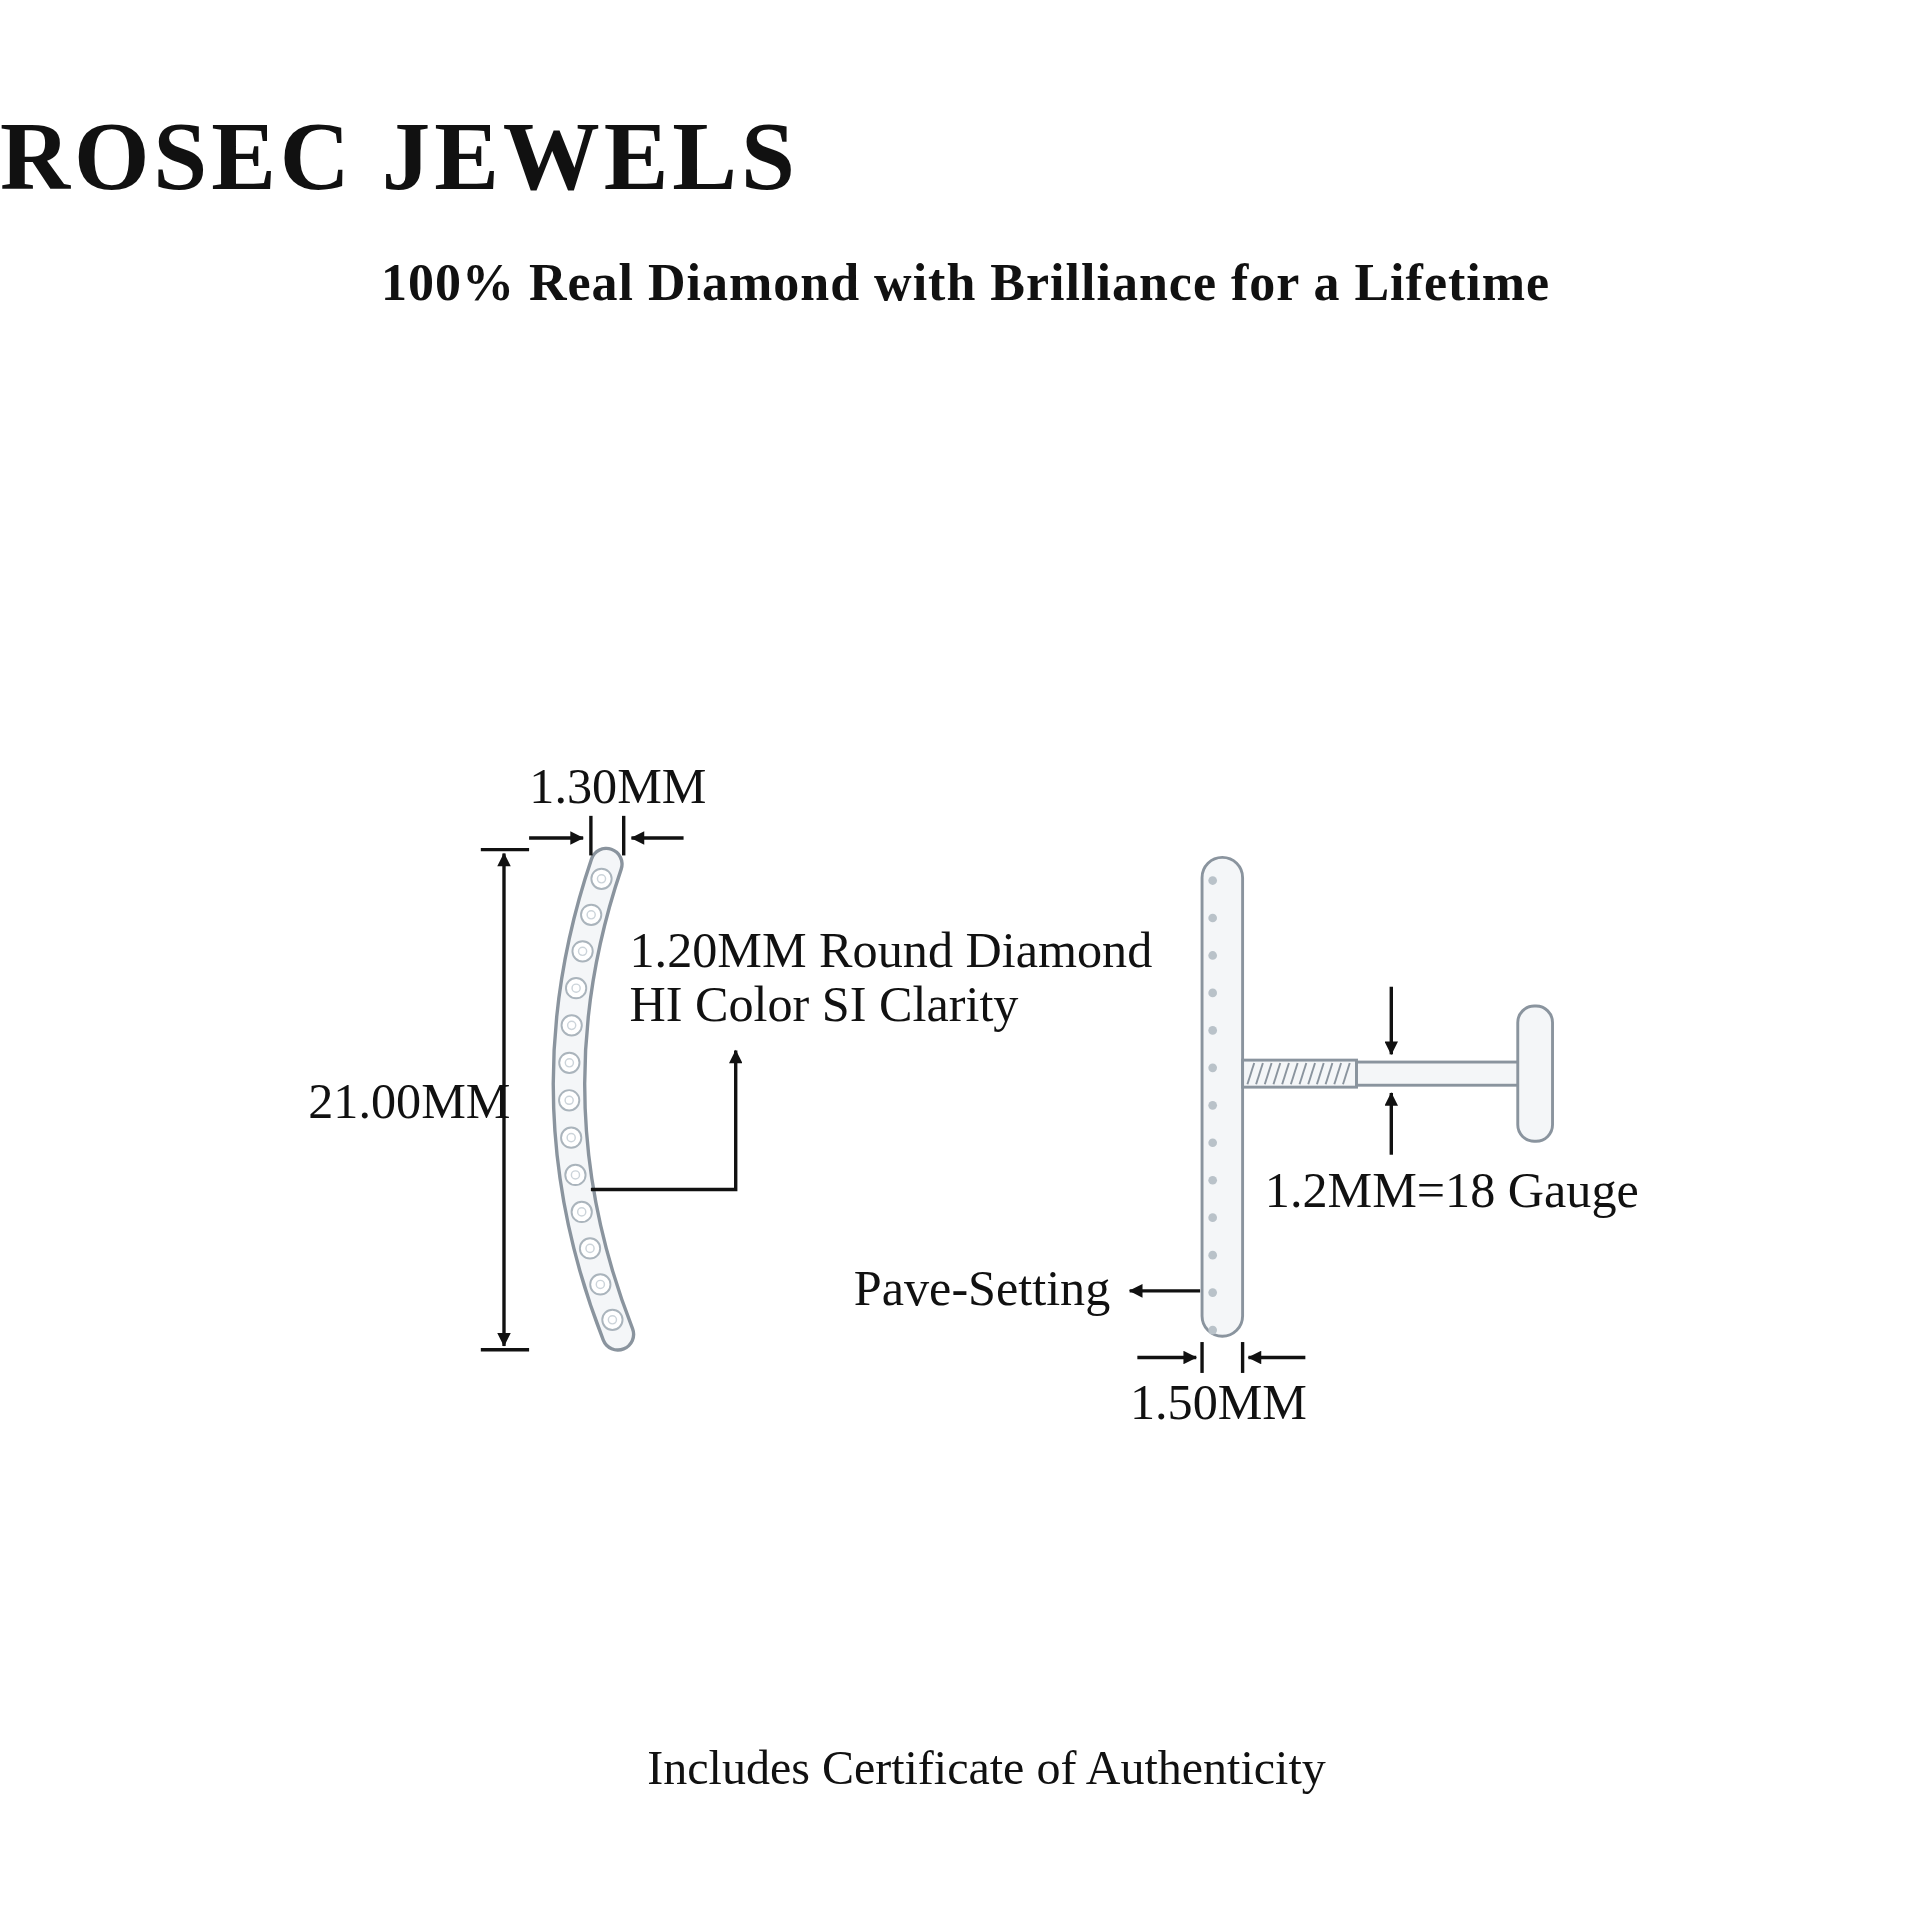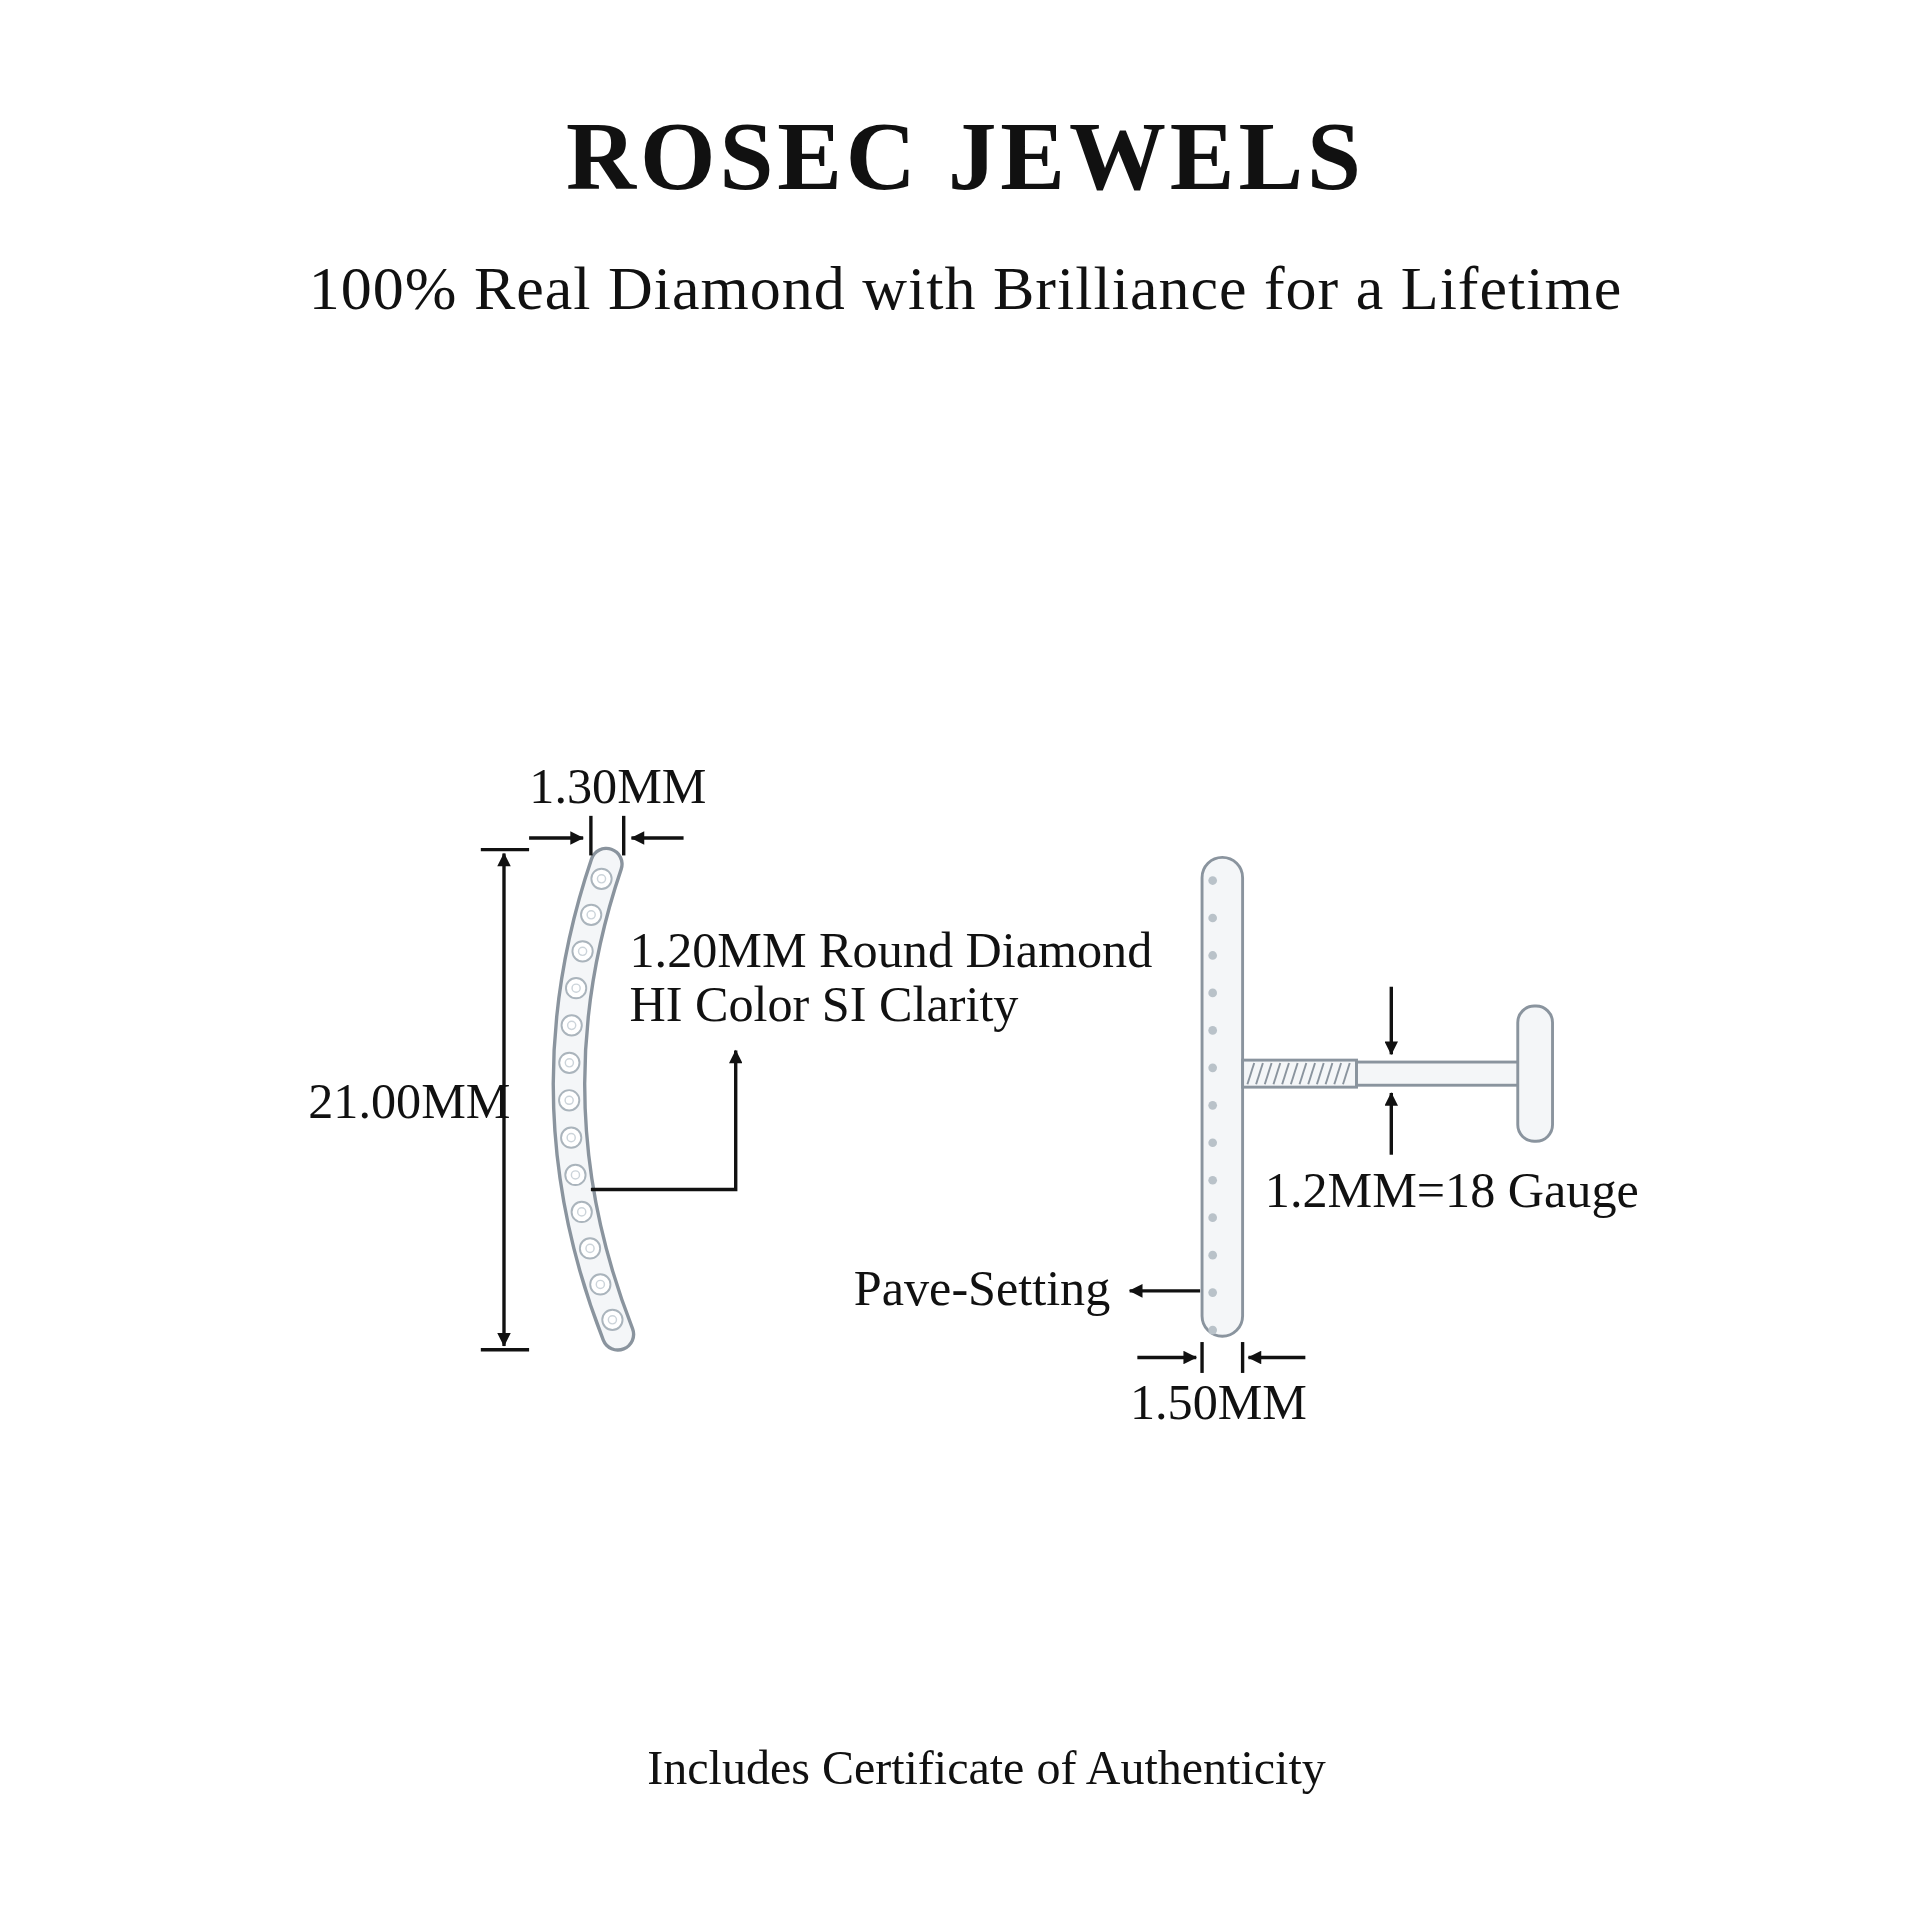--- a/index.html
+++ b/index.html
@@ -7,26 +7,26 @@
     --metal:#8a949e;
     --metal-fill:#f4f6f8;
     --diamond-outline:#aab4bc;
   }
   html,body{margin:0;padding:0;}
   body{
     width:1931px;height:1931px;background:#ffffff;position:relative;
     font-family:"Liberation Serif", serif;color:var(--ink);overflow:hidden;
   }
   .title{
-    position:absolute;top:108px;left:0;width:100%;text-align:center;
+    position:absolute;top:108px;left:0;width:100%;
     font-size:97px;font-weight:700;letter-spacing:3.9px;line-height:1;
   }
   .subtitle{
     position:absolute;top:257px;left:0;width:100%;text-align:center;
-    font-size:62px;font-weight:400;letter-spacing:1px;line-height:1;
+    font-size:52px;font-weight:700;letter-spacing:1px;line-height:1;
   }
   .footer-note{
     position:absolute;top:1744px;left:0;width:100%;text-align:center;
     font-size:48px;font-weight:400;line-height:1;margin-left:21px;
   }
   svg.diagram{position:absolute;left:0;top:0;}
   .bar-outer{fill:none;stroke:var(--metal);stroke-width:36;stroke-linecap:round;}
   .bar-inner{fill:none;stroke:var(--metal-fill);stroke-width:29;stroke-linecap:round;}
   .diamond{fill:#ffffff;stroke:var(--diamond-outline);stroke-width:2;}
   .diamond-facet{fill:none;stroke:#ccd4da;stroke-width:1.5;}

